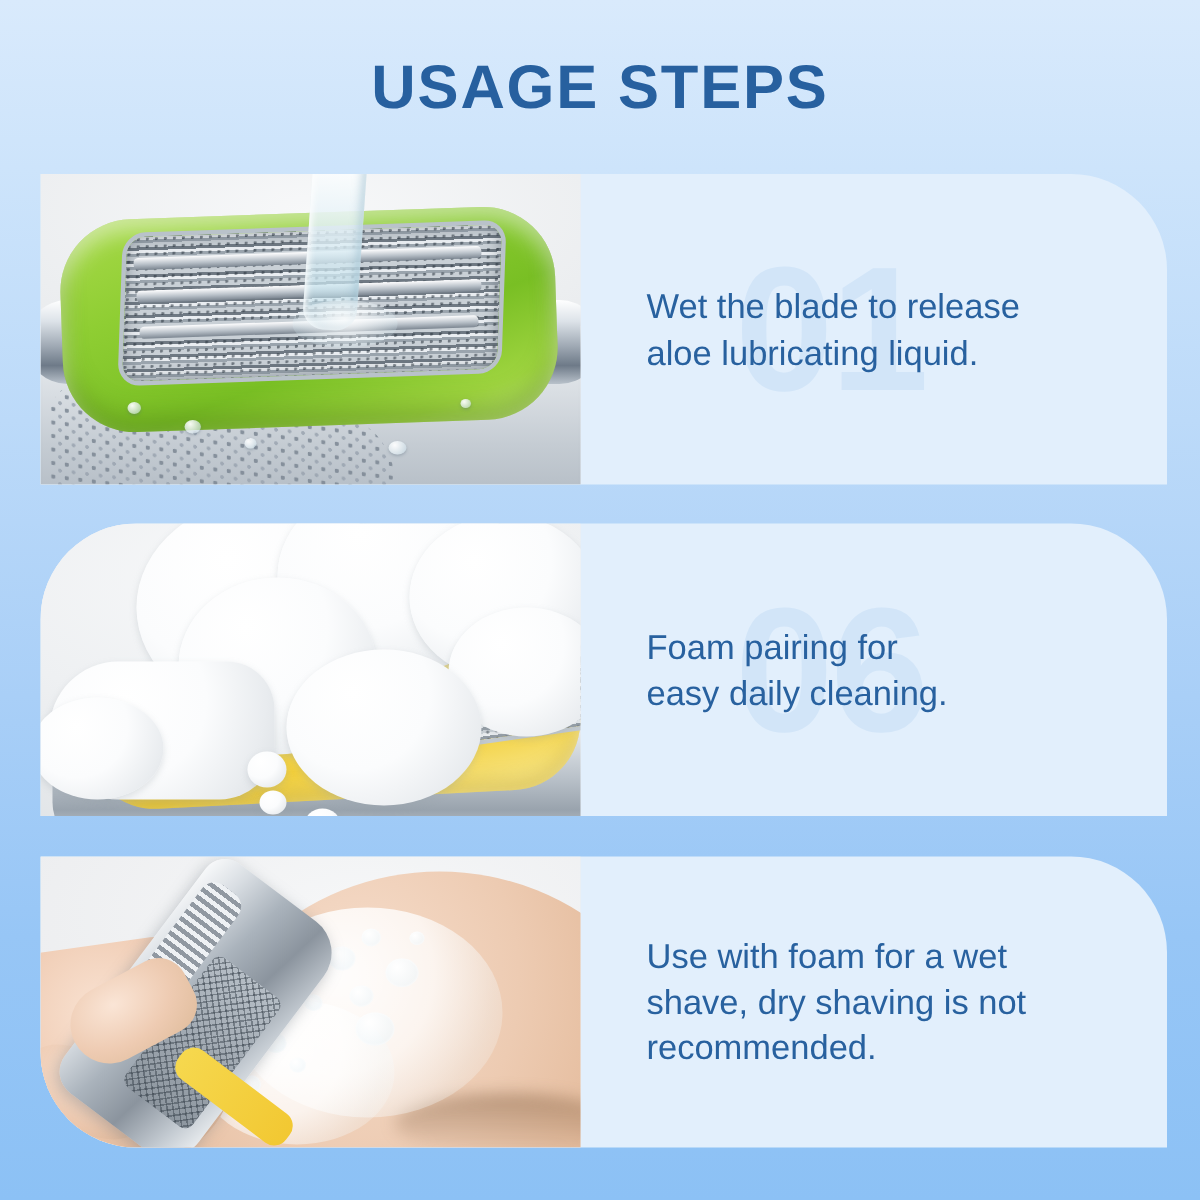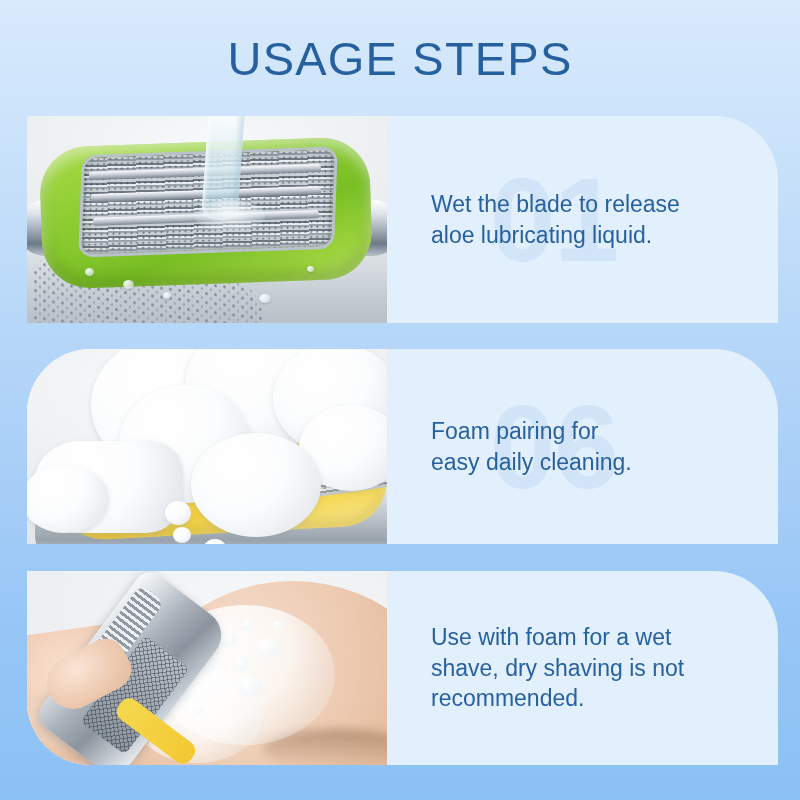--- a/index.html
+++ b/index.html
@@ -21,22 +21,22 @@
         #97c6f6 78%,
         #8cc1f5 100%);
   }
 
   
   .title-wrap{
     position:absolute; top:0; left:0; width:800px; height:116px;
     display:flex; align-items:center; justify-content:center;
   }
   .title{
-    font-size:47px;
-    font-weight:normal;
+    font-size:41px;
+    font-weight:bold;
     letter-spacing:1.2px;
     color:#27609f;
     font-family:"Liberation Sans", sans-serif;
   }
 
   
   .card{
     position:absolute;
     left:27px;
     width:751px;

